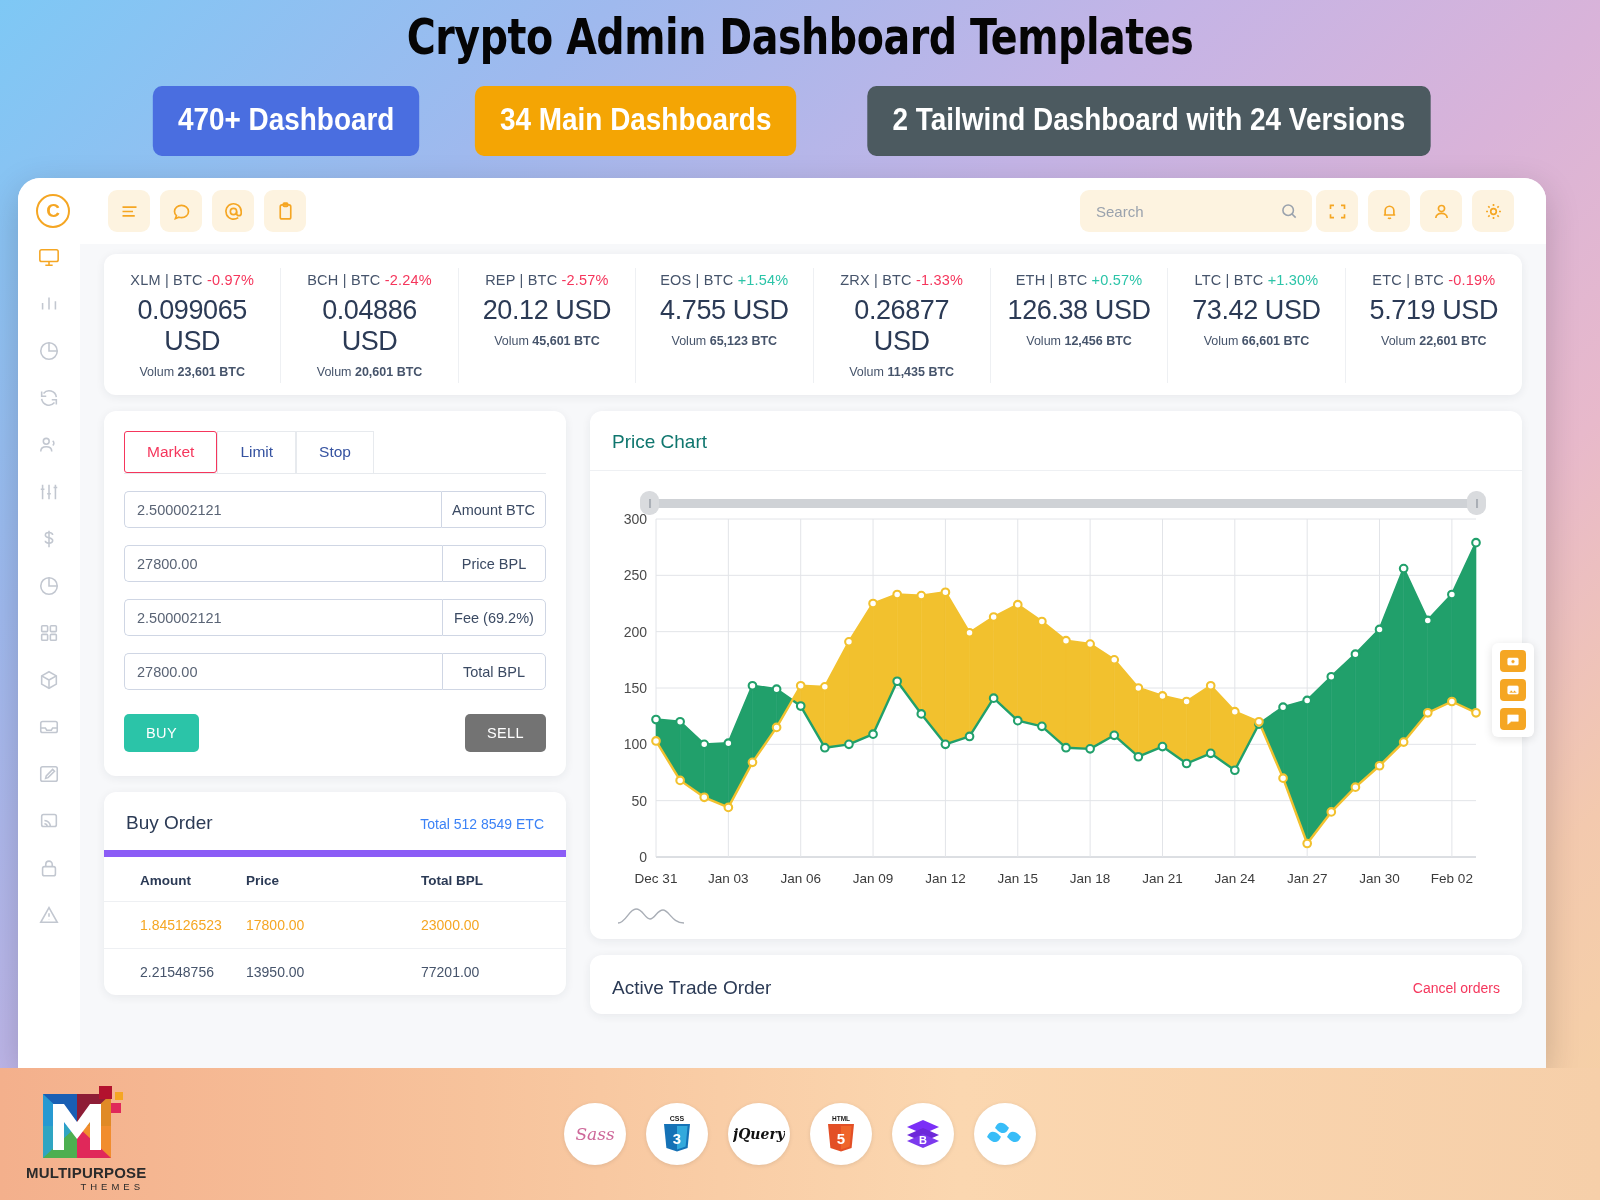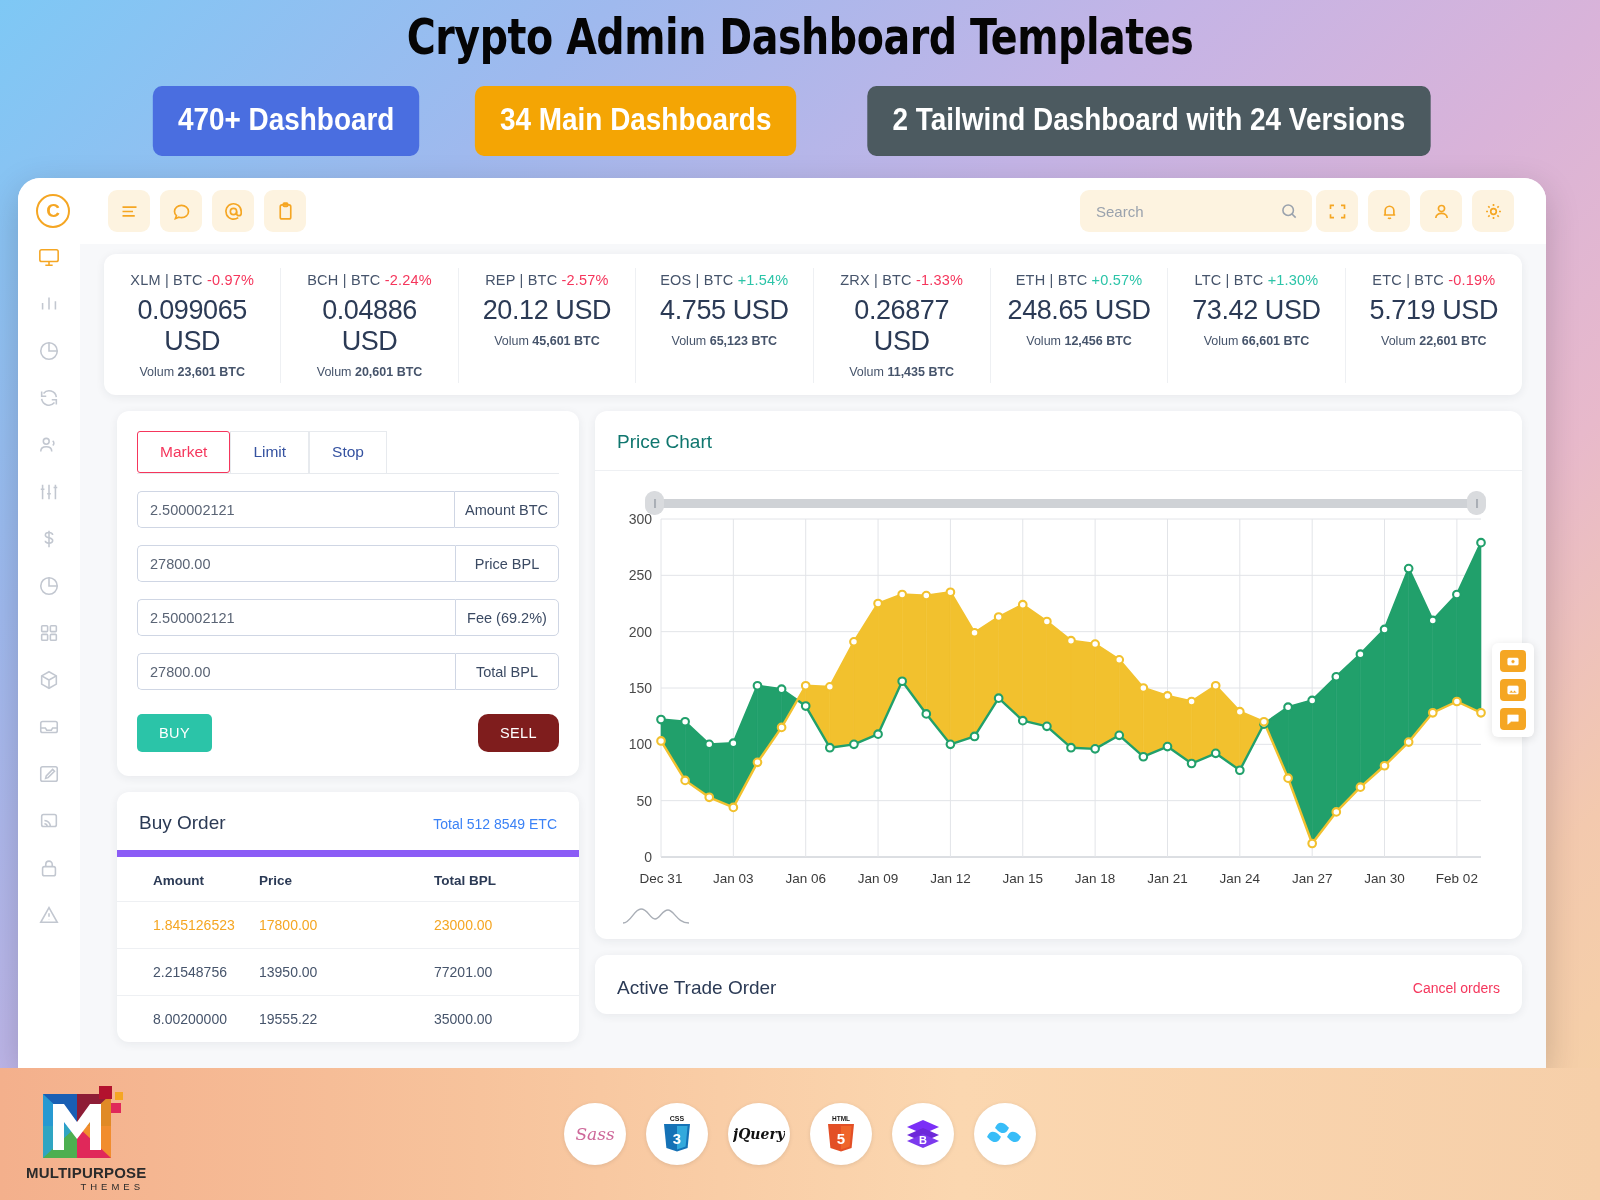--- a/index.html
+++ b/index.html
@@ -71,21 +71,21 @@
   .tick { flex:1; text-align:center; padding: 4px 12px; border-right: 1px solid #eef0f3; }
   .tick:last-child { border-right:none; }
   .tick-head { font-size: 14.5px; color:#46546b; letter-spacing:.2px; }
   .tick-head .pct.up { color:#2bc4a8; }
   .tick-head .pct.down { color:#f5365c; }
   .tick-price { font-size: 27px; color:#2b3a55; margin: 7px 0 8px; font-weight: 400; letter-spacing:-.4px; }
   .tick-vol { font-size: 12.5px; color:#46546b; }
   .tick-vol b { font-weight:700; }
 
   
-  .cols { display:flex; gap: 16px; margin-top: 16px; margin-left: 13px; }
+  .cols { display:flex; gap: 24px; margin-top: 16px; }
   .col-left { width: 462px; flex-shrink:0; }
   .col-right { flex:1; min-width:0; }
   .card { background:#fff; border-radius: 12px; box-shadow:0 2px 10px rgba(31,45,61,.07); }
 
   
   .orderform { padding: 20px 20px 24px; }
   .tabs { display:flex; border-bottom: 1px solid #e7eaee; }
   .tab { padding: 11px 22px; font-size: 15.5px; color:#3552a0; border:1px solid transparent; border-bottom:none; cursor:pointer; background:#fff; }
   .tab.active { color:#f5365c; border:1.6px solid #f5365c; border-radius:3px; }
   .tab.inactive-bordered { border-left:1px solid #e7eaee; border-top:1px solid #e7eaee; border-right:1px solid #e7eaee; }
@@ -94,21 +94,21 @@
     flex:1; height: 37px; border:1px solid #cfd6e4; border-right:none; border-radius: 5px 0 0 5px;
     padding: 0 12px; font-size: 14.5px; color:#5a6475; outline:none; font-family:"Liberation Sans",sans-serif; background:#fff;
   }
   .field .suffix {
     min-width: 104px; height:37px; border:1px solid #cfd6e4; border-radius: 0 5px 5px 0;
     display:flex; align-items:center; justify-content:center; font-size:14.5px; color:#3b4a63; padding: 0 10px;
   }
   .btnrow { display:flex; justify-content:space-between; margin-top: 24px; }
   .btn-buy, .btn-sell { border:none; border-radius:5px; color:#fff; font-size:14.5px; padding: 11px 22px; cursor:pointer; letter-spacing:.4px; font-family:"Liberation Sans",sans-serif; }
   .btn-buy { background:#2bc4a8; }
-  .btn-sell { background:#7f1d1d;border-radius:10px; }
+  .btn-sell { background:#737373; }
 
   
   .buyorder { margin-top: 16px; }
   .bo-head { display:flex; justify-content:space-between; align-items:baseline; padding: 20px 22px 16px; border-bottom:7px solid #8b5cf6; }
   .bo-title { font-size: 19px; color:#2b3a55; }
   .bo-total { font-size: 14px; color:#3b82f6; }
   table.bo { width:100%; border-collapse: collapse; }
   table.bo th { font-size:13.5px; color:#2b3a55; text-align:left; padding: 16px 10px 13px; font-weight:700; }
   table.bo th:first-child, table.bo td:first-child { padding-left: 36px; }
   table.bo td { font-size:14px; color:#46546b; padding: 15px 10px; border-top:1px solid #eef0f3; }
@@ -345,21 +345,21 @@
             <div class="tick-price">4.755 USD</div>
             <div class="tick-vol">Volum <b>65,123 BTC</b></div>
           </div>
           <div class="tick">
             <div class="tick-head">ZRX | BTC <span class="pct down">-1.33%</span></div>
             <div class="tick-price">0.26877 USD</div>
             <div class="tick-vol">Volum <b>11,435 BTC</b></div>
           </div>
           <div class="tick">
             <div class="tick-head">ETH | BTC <span class="pct up">+0.57%</span></div>
-            <div class="tick-price">248.65 USD</div>
+            <div class="tick-price">126.38 USD</div>
             <div class="tick-vol">Volum <b>12,456 BTC</b></div>
           </div>
           <div class="tick">
             <div class="tick-head">LTC | BTC <span class="pct up">+1.30%</span></div>
             <div class="tick-price">73.42 USD</div>
             <div class="tick-vol">Volum <b>66,601 BTC</b></div>
           </div>
           <div class="tick">
             <div class="tick-head">ETC | BTC <span class="pct down">-0.19%</span></div>
             <div class="tick-price">5.719 USD</div>
@@ -417,25 +417,20 @@
               <tbody id="bo-rows">
                   <tr class="hl">
                     <td>1.845126523</td>
                     <td class="c2">17800.00</td>
                     <td class="c3">23000.00</td>
                   </tr>
                   <tr>
                     <td>2.21548756</td>
                     <td class="c2">13950.00</td>
                     <td class="c3">77201.00</td>
-                  </tr>
-                  <tr>
-                    <td>8.00200000</td>
-                    <td class="c2">19555.22</td>
-                    <td class="c3">35000.00</td>
                   </tr>
                 </tbody>
             </table>
           </div>
         </div>
 
         <div class="col-right">
           <div class="card">
             <div class="pc-head">
               <div class="pc-title">Price Chart</div>

